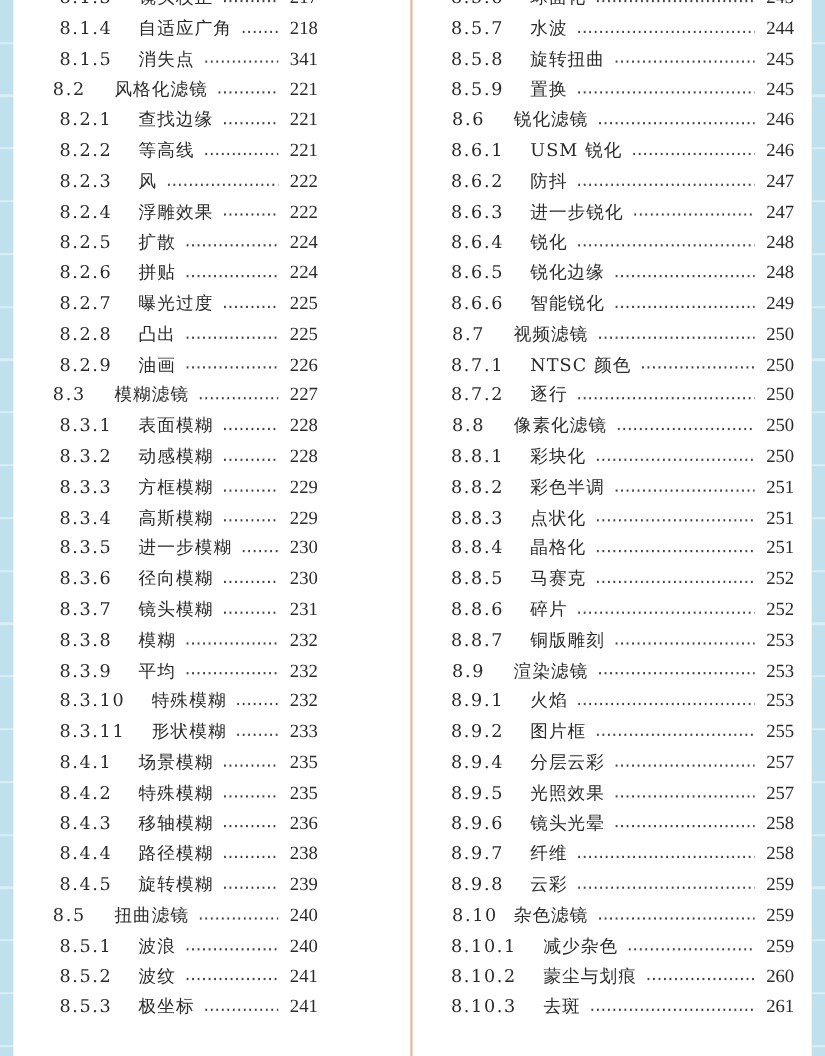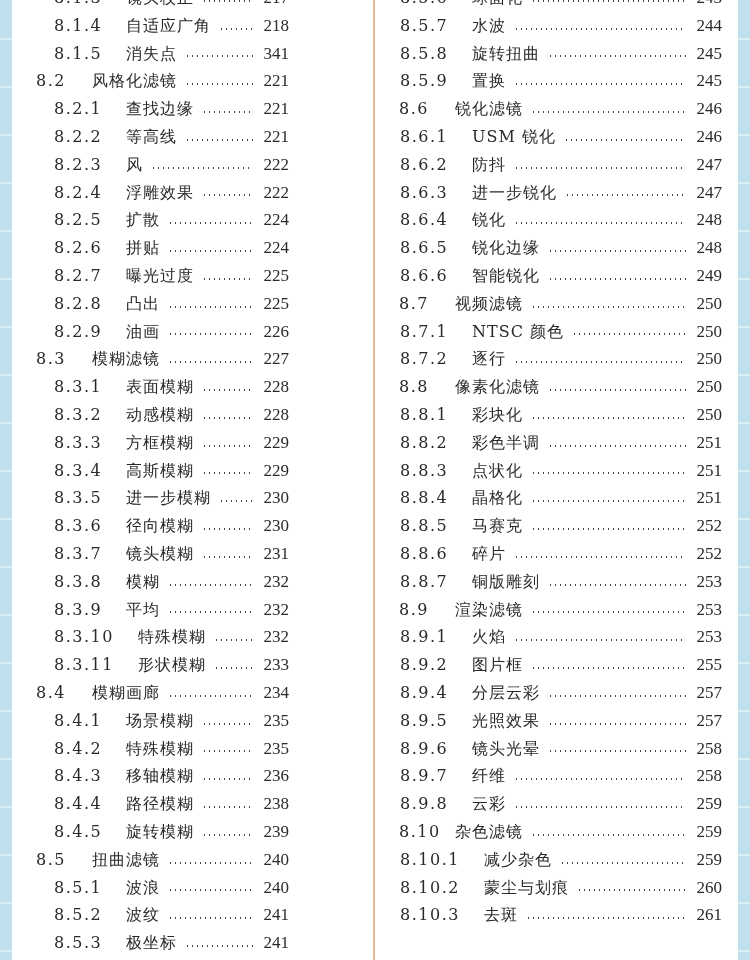--- a/index.html
+++ b/index.html
@@ -25,24 +25,24 @@
   .col-right { left: 375px; width: 363px; }
   .divider {
     position: absolute; top: 0; bottom: 0; left: 373px; width: 2px;
     background: #e2b998;
   }
   .toc-list { position: absolute; left: 0; right: 0; top: -16px; margin: 0; padding: 0; list-style: none; }
   .toc-row {
     height: 27.8px; display: flex; align-items: center;
     font-size: 16px; line-height: 27.8px; white-space: nowrap;
   }
-  .toc-row.lvl-2 { padding-left: 24px; }
+  .toc-row.lvl-2 { padding-left: 24px; margin-left: 12px; }
   .toc-row.lvl-3 { padding-left: 42px; }
   .col-right .toc-row.lvl-2 { }
-  .col-right .toc-row.lvl-3 { padding-left: 25px; align-items: flex-end; }
+  .col-right .toc-row.lvl-3 { padding-left: 35px; align-items: flex-end; }
   .num { display: inline-block; letter-spacing: 1.5px; }
   .lvl-2 .num { width: 56px; }
   .lvl-3 .num { width: 72px; }
   .lvl-3 .num.wide { width: 84px; }
   .title { letter-spacing: 1px; }
   .leader {
     flex: 1; margin: 0 6px 0 8px; height: 2px; align-self: center; margin-top: 6px;
     background-image: radial-gradient(circle, #444 0.9px, transparent 1.1px);
     background-size: 5px 2px; background-repeat: repeat-x;
   }
@@ -199,26 +199,20 @@
         <span class="title">特殊模糊</span>
         <span class="leader"></span>
         <span class="page">232</span>
       </li>
       <li class="toc-row lvl-3">
         <span class="num wide">8.3.11</span>
         <span class="title">形状模糊</span>
         <span class="leader"></span>
         <span class="page">233</span>
       </li>
-      <li class="toc-row lvl-2">
-        <span class="num">8.4</span>
-        <span class="title">模糊画廊</span>
-        <span class="leader"></span>
-        <span class="page">234</span>
-      </li>
       <li class="toc-row lvl-3">
         <span class="num">8.4.1</span>
         <span class="title">场景模糊</span>
         <span class="leader"></span>
         <span class="page">235</span>
       </li>
       <li class="toc-row lvl-3">
         <span class="num">8.4.2</span>
         <span class="title">特殊模糊</span>
         <span class="leader"></span>

